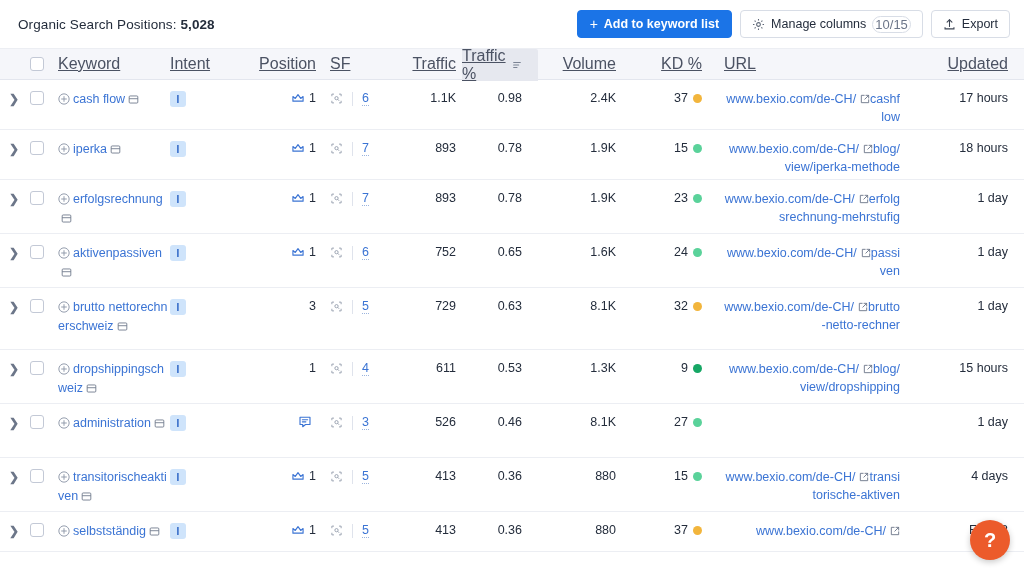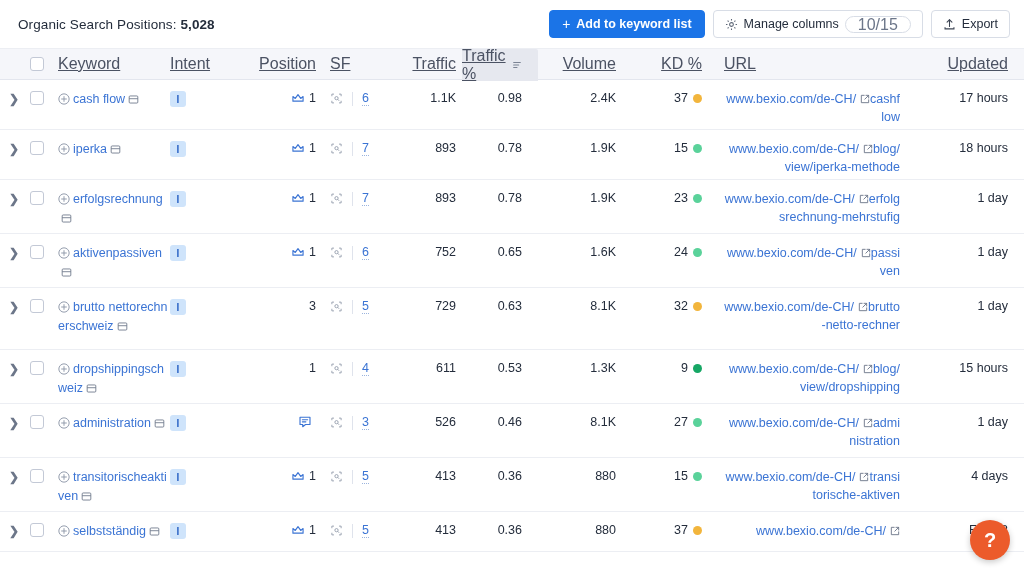--- a/index.html
+++ b/index.html
@@ -33,21 +33,21 @@
     border: 1px solid #d8dde6; background: #fff; color: #242d3c;
     cursor: pointer; white-space: nowrap;
   }
   .btn.primary {
     background: #1b74e7; border-color: #1b74e7; color: #fff; font-weight: bold;
     padding: 0 12px;
   }
   .btn .plus { font-size: 14px; line-height: 1; font-weight: normal; }
   .pill {
     border: 1px solid #d8dde6; border-radius: 9px;
-    font-size: 16px; color: #6c7689; padding: 1px 12px; line-height: 13px;
+    font-size: 13px; color: #6c7689; padding: 1px 2px; line-height: 13px;
     background:#fff;
   }
   .ico { display:inline-flex; align-items:center; justify-content:center; }
 
   
   .thead {
     height: 32px; background: #f5f6fa;
     border-top: 1px solid #eceef3; border-bottom: 1px solid #e3e6ee;
     display: flex; align-items: center;
     position: relative;
@@ -569,27 +569,20 @@
           <span class="sf-div"></span>
           <span class="sf-num">3</span>
         </div>
         <div class="cell col-traf num">526</div>
         <div class="cell col-trafp num">0.46</div>
         <div class="cell col-vol num">8.1K</div>
         <div class="cell col-kd kd-cell">
           <span>27</span>
           <span class="kd-dot" style="background:#5ad29a"></span>
         </div>
-        <div class="cell col-url url-cell">
-          <a class="url-link"><span>www.bexio.com/de-CH/<span class="ext-ico"><svg width="10" height="10" viewBox="0 0 12 12" fill="none" stroke="#6c7689" stroke-width="1.1" stroke-linecap="round">
-                  <path d="M5 1.6H1.6v8.8h8.8V7"></path>
-                  <path d="M7.2 1.6h3.2v3.2"></path>
-                  <path d="M10.4 1.6L5.8 6.2"></path>
-                </svg></span></span><span>administration</span></a>
-        </div>
         <div class="cell col-upd num upd-cell">1 day</div>
       </div>
       <div class="row" style="min-height: 54px;">
         <div class="cell col-exp">
           <span class="chev">❯</span>
         </div>
         <div class="cell col-chk">
           <span class="chk"></span>
         </div>
         <div class="cell col-kw">

